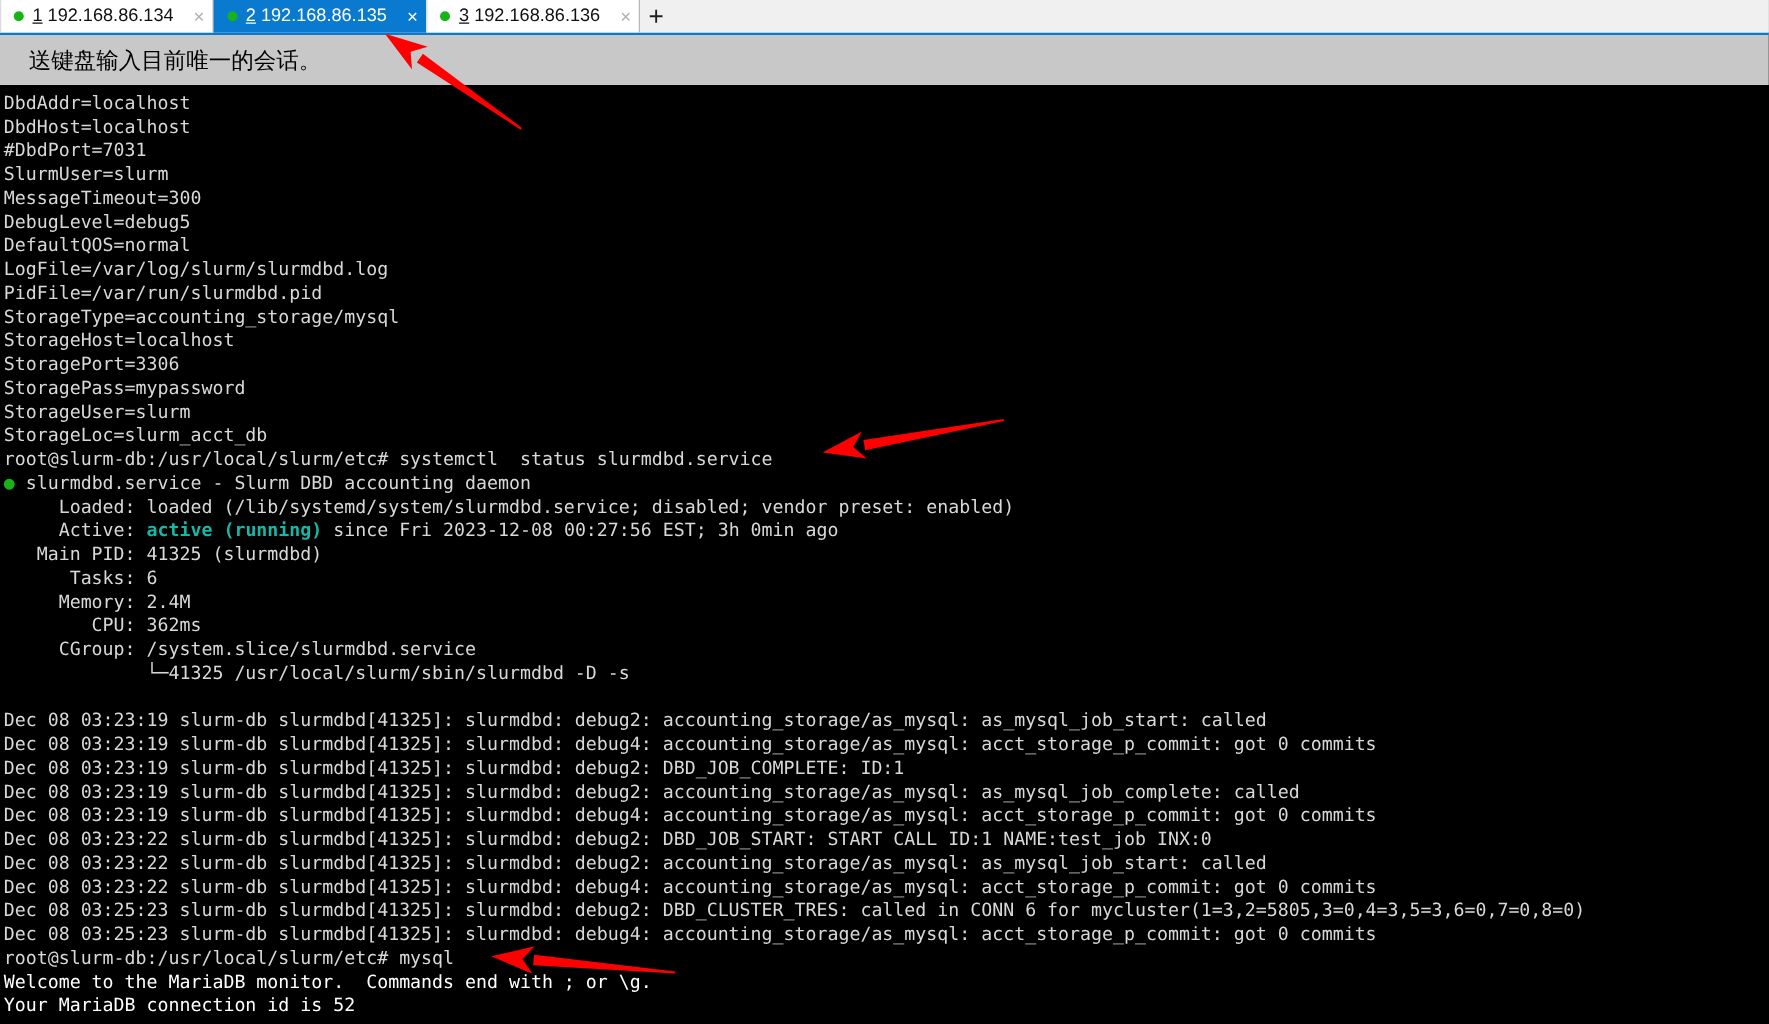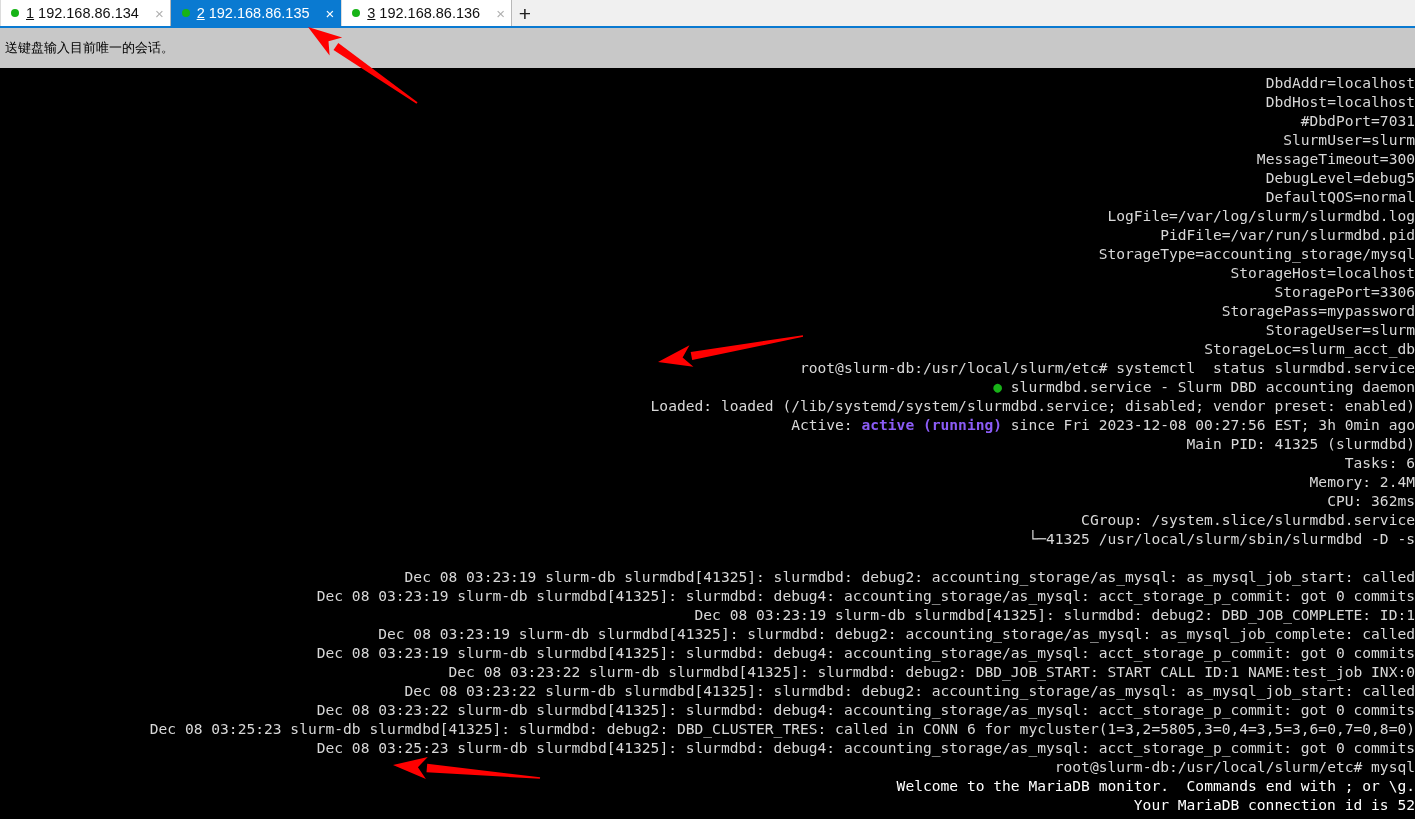--- a/index.html
+++ b/index.html
@@ -89,50 +89,49 @@
 
   
   #infobar {
     position: absolute;
     left: 0; top: 28px;
     width: 1415px; height: 40px;
     background: #c8c8c8;
     box-sizing: border-box;
     display: flex;
     align-items: center;
-    padding-left: 5px;
+    padding-left: 23px;
     font-family: "DejaVu Sans", sans-serif;
-    font-size: 13px;
+    font-size: 18px;
     color: #000000;
     user-select: none;
   }
 
   
   #terminal {
     position: absolute;
     left: 0; top: 68px;
     width: 1415px; height: 751px;
     background: #000000;
     overflow: hidden;
     font-family: "DejaVu Sans Mono", monospace;
     font-size: 14.6px;
     line-height: 19px;
     white-space: pre;
     color: #d8d8d8;
     padding: 5px 0 0 3px;
     box-sizing: border-box;
-    text-align: right;
   }
   #terminal .line {
     height: 19px;
     white-space: pre;
   }
   .c-white   { color: #d8d8d8; }
   .c-bold    { color: #ffffff; font-weight: normal; }
-  .c-green   { color: #8b5cf6; font-weight: bold; }
+  .c-green   { color: #14b8a6; font-weight: bold; }
   .c-dot     { color: #18b218; }
 
   
   #annotations {
     position: absolute;
     left: 0; top: 0;
     width: 1415px; height: 819px;
     pointer-events: none;
   }
 </style>

